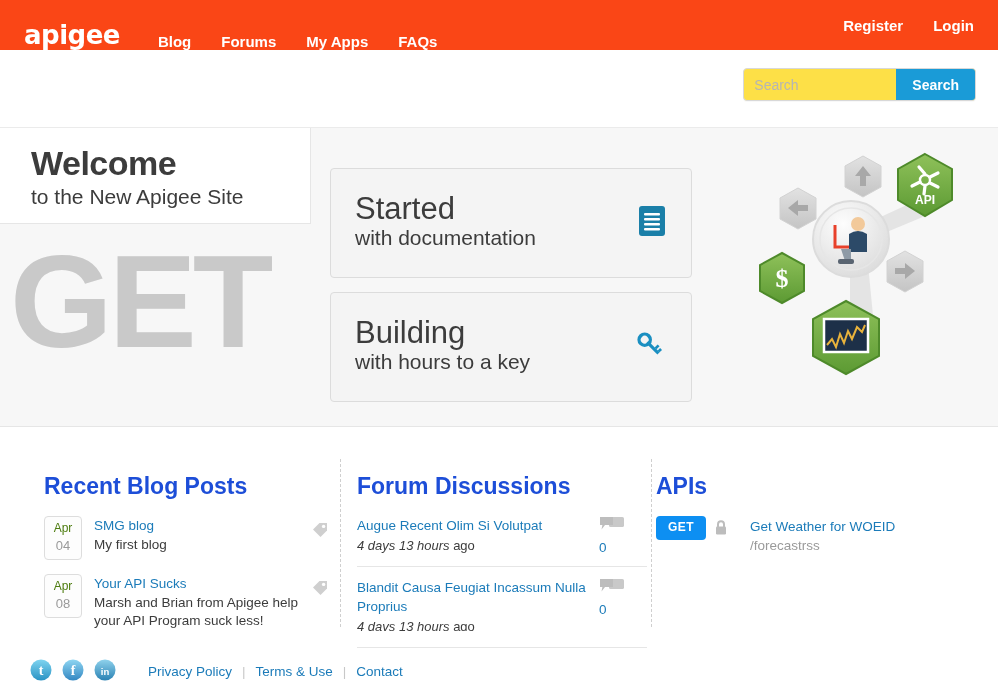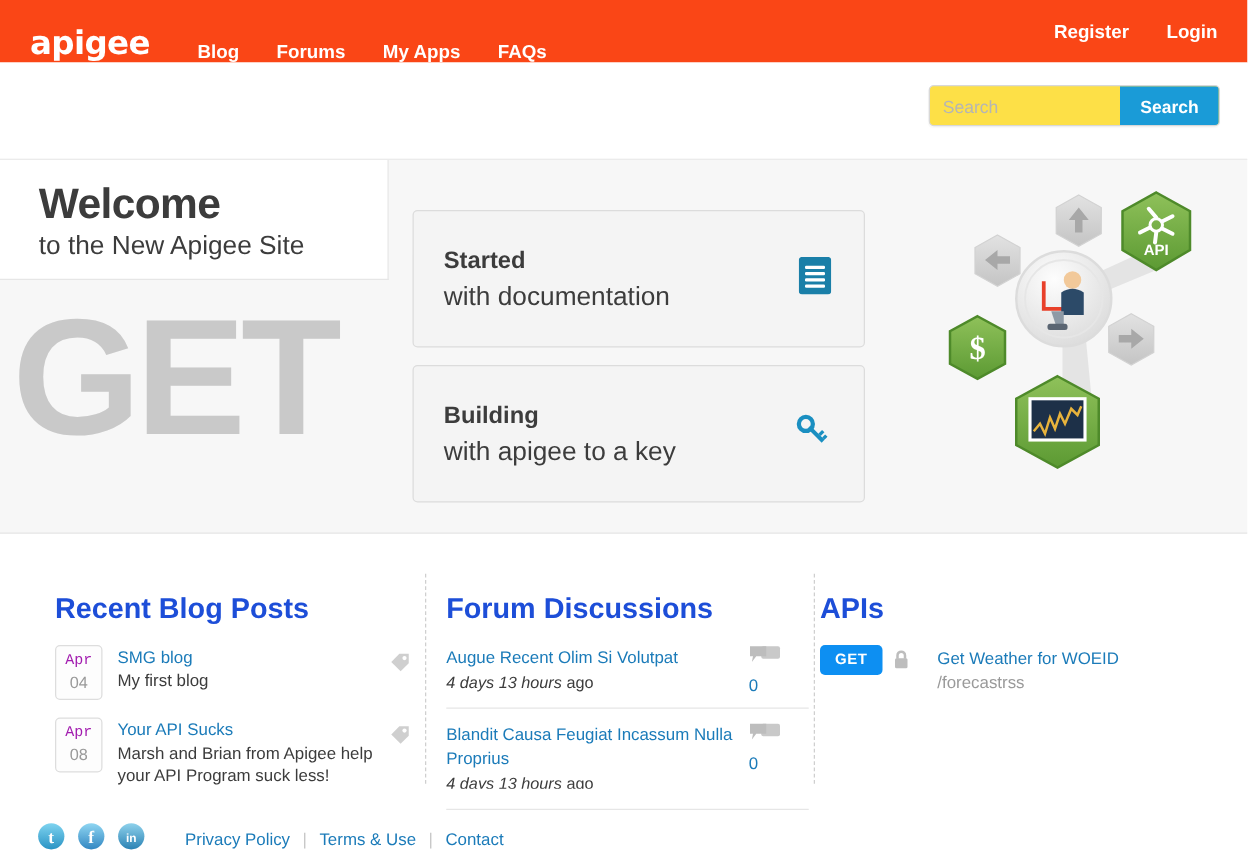--- a/index.html
+++ b/index.html
@@ -142,22 +142,22 @@
     height: 110px;
     padding: 20px 24px;
     position: relative;
     display: flex;
     flex-direction: column;
     justify-content: center;
     margin-bottom: 14px;
     cursor: pointer;
   }
   .card-title {
-    font-size: 19px;
-    font-weight: bold;
+    font-size: 31px;
+    font-weight: normal;
     color: #3c3c3c;
     line-height: 30px;
   }
   .card-sub {
     font-size: 21px;
     color: #3c3c3c;
     line-height: 28px;
   }
   .card-icon {
     position: absolute;
@@ -205,21 +205,21 @@
   .date-box {
     width: 38px; min-width:38px;
     border: 1px solid #dddddd;
     border-radius: 4px;
     background: #fdfdfd;
     text-align: center;
     padding: 3px 0 4px 0;
     margin-right: 12px;
     height: 44px;
   }
-  .date-mon { font-size: 12px; color: #a21caf; line-height: 17px; font-family: Liberation Mono, monospace; }
+  .date-mon { font-size: 12px; color: #4d7c0f; line-height: 17px; }
   .date-day { font-size: 13px; color: #9a9a9a; line-height: 18px; }
   .blog-body { flex: 1; padding-right: 28px; }
   .blog-title {
     font-size: 13.5px;
     color: #1b7bb9;
     text-decoration: none;
     display: block;
     line-height: 19px;
   }
   .blog-desc {
@@ -361,21 +361,21 @@
           <rect x="5" y="7" width="16" height="2.6" rx="1" fill="#ffffff"></rect>
           <rect x="5" y="12" width="16" height="2.6" rx="1" fill="#ffffff"></rect>
           <rect x="5" y="17" width="16" height="2.6" rx="1" fill="#ffffff"></rect>
           <rect x="5" y="22" width="16" height="2.6" rx="1" fill="#ffffff"></rect>
         </svg>
       </span>
     </div>
 
     <div class="card">
       <div class="card-title">Building</div>
-      <div class="card-sub">with apigee to a key</div>
+      <div class="card-sub">with hours to a key</div>
       <span class="card-icon">
         <svg width="30" height="30" viewBox="0 0 30 30">
           <g transform="rotate(-45 15 15)">
             <circle cx="15" cy="7.5" r="5.6" fill="none" stroke="#1a8fc1" stroke-width="3.4"></circle>
             <rect x="13.4" y="11" width="3.2" height="16" fill="#1a8fc1"></rect>
             <rect x="16.6" y="20" width="4.2" height="2.7" fill="#1a8fc1"></rect>
             <rect x="16.6" y="24.3" width="3.4" height="2.7" fill="#1a8fc1"></rect>
           </g>
         </svg>
       </span>

